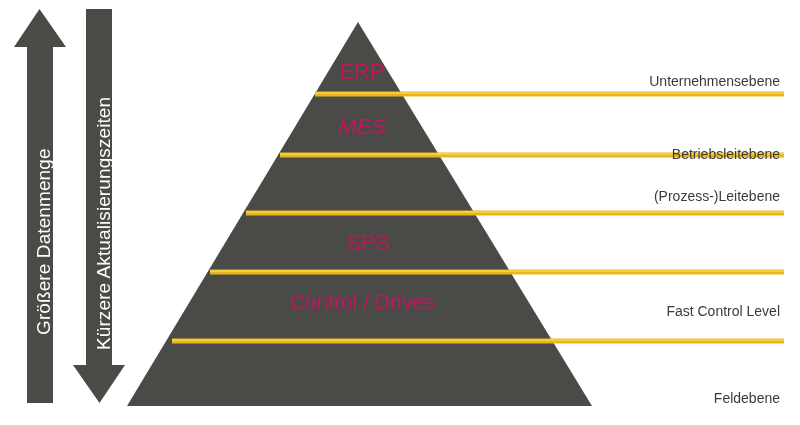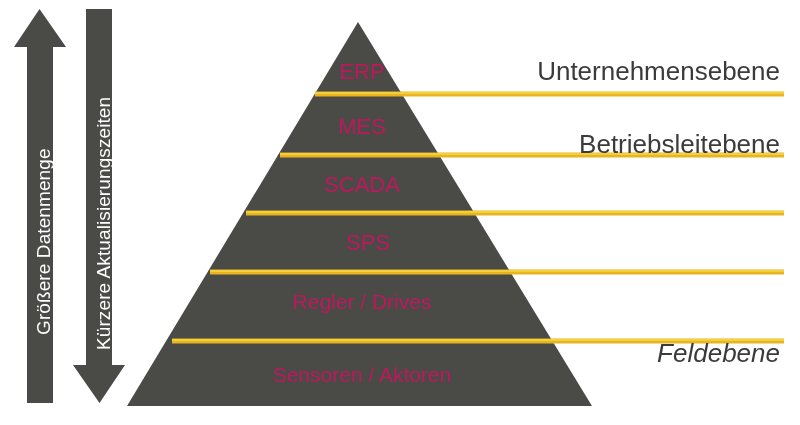--- a/index.html
+++ b/index.html
@@ -81,25 +81,26 @@
     transform: translate(-50%, -50%);
     pointer-events: none;
   }
   .tier-label.small {
     font-size: 21px;
   }
 
   .level-label {
     position: absolute;
     color: #3b3b3b;
-    font-size: 26px;
+    font-size: 14px;
     white-space: nowrap;
     text-align: right;
     transform: translateY(-50%);
     pointer-events: none;
+    margin-top: 10px;
   }
 </style>
 </head>
 <body>
 
 <div id="stage">
 
   <div class="arrow-group">
     <svg class="arrow-svg" viewBox="0 0 130 425" xmlns="http://www.w3.org/2000/svg">
 
@@ -139,33 +140,33 @@
       </g>
 
       <g>
         <line x1="172" y1="341" x2="784" y2="341" stroke="#e8b51f" stroke-width="5"></line>
         <line x1="172" y1="340" x2="784" y2="340" stroke="#f7d84b" stroke-width="1.6"></line>
       </g>
     </svg>
 
     <div class="tier-label" style="left:362px; top:72px;">ERP</div>
 
-    <div class="tier-label" style="left:362px; top:127px;">MES</div>
+    <div class="tier-label" style="left:362px; top:127px;font-style:italic;">MES</div>
 
-    <div class="tier-label" style="left:362px; top:185px;">SCADA</div>
 
     <div class="tier-label" style="left:368px; top:243px;">SPS</div>
 
-    <div class="tier-label small" style="left:362px; top:302px;">Regler / Drives</div>
+    <div class="tier-label small" style="left:362px; top:302px;">Control / Drives</div>
 
-    <div class="tier-label small" style="left:362px; top:375px;">Sensoren / Aktoren</div>
 
     <div class="level-label" style="right:20px; top:71px;">Unternehmensebene</div>
 
     <div class="level-label" style="right:20px; top:144px;">Betriebsleitebene</div>
 
+    <div class="level-label" style="right:20px; top:186px;">(Prozess-)Leitebene</div>
 
 
+    <div class="level-label" style="right:20px; top:301px;">Fast Control Level</div>
 
-    <div class="level-label" style="right:20px; top:353px;font-style:italic;">Feldebene</div>
+    <div class="level-label" style="right:20px; top:388px;">Feldebene</div>
   </div>
 
 </div>
 
 </body></html>

